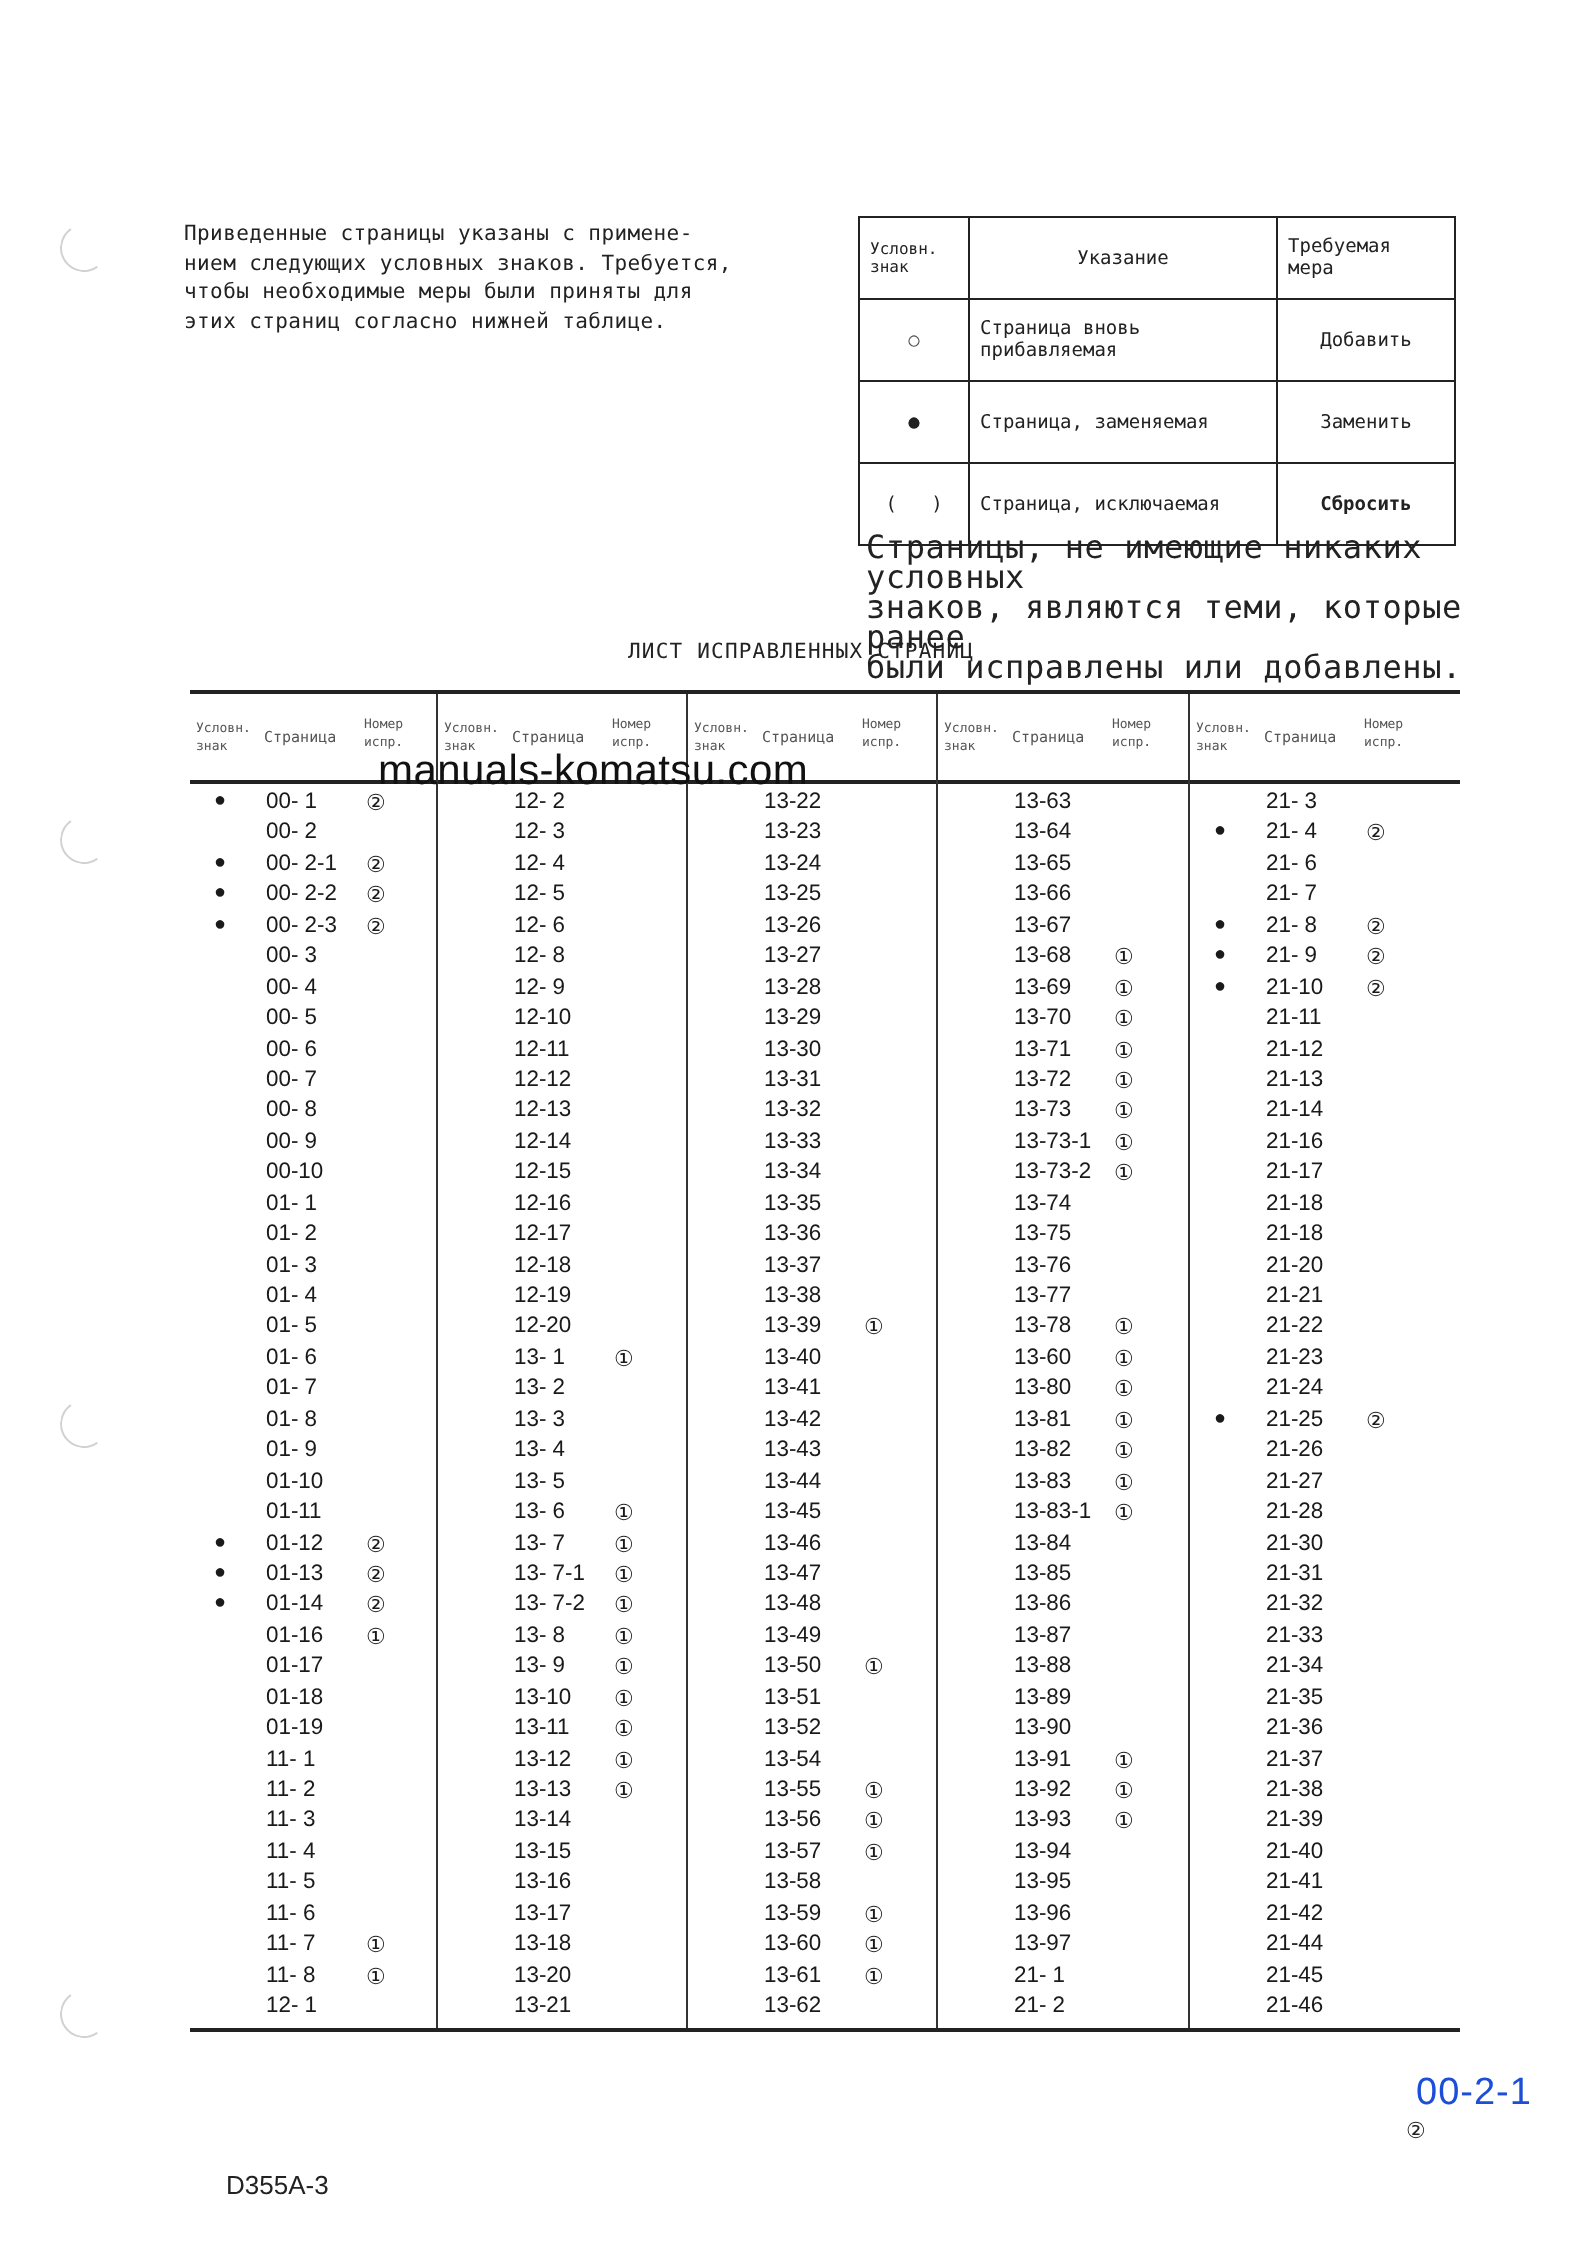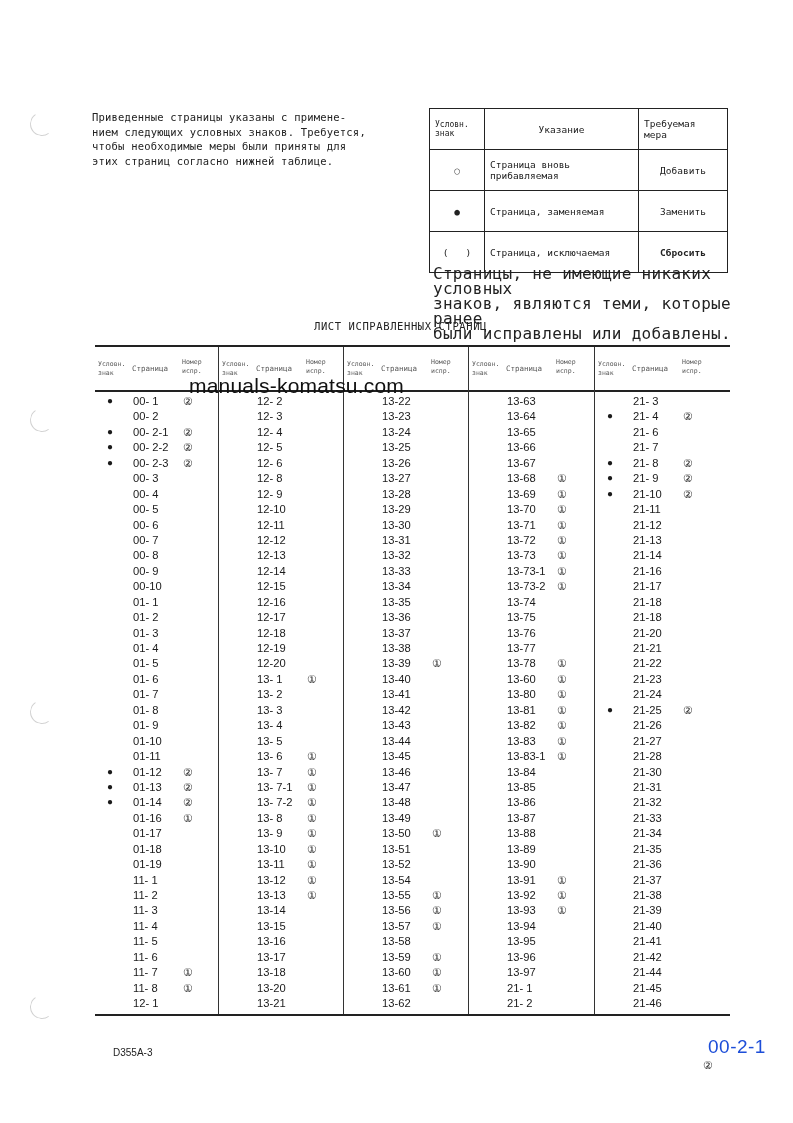--- a/index.html
+++ b/index.html
@@ -32,21 +32,21 @@
   .col-h .a { position: absolute; left: 3px; top: 5px; width: 30px; line-height: 9px; }
   .col-h .b { position: absolute; left: 37px; top: 9px; font-size: 7.5px; }
   .col-h .c { position: absolute; left: 87px; top: 3px; width: 32px; line-height: 9px; }
   .rows { position: absolute; top: 48px; left: 0; right: 0; }
   .row { height: 15.45px; position: relative; font-size: 11.2px; }
   .row .m { position: absolute; left: 10px; top: 0; width: 10px; text-align: center; font-size: 10px; }
   .row .p { position: absolute; left: 38px; top: 0; }
   .row .n { position: absolute; left: 88px; top: 0; font-size: 11px; }
   .watermark { position: absolute; left: 189px; top: 374px; font-family: "Liberation Sans", sans-serif;
                font-size: 21px; color: #111; letter-spacing: 0.2px; }
-  .footer-model { position: absolute; left: 113px; top: 1047px; font-size: 10px; color: #222; }
+  .footer-model { position: absolute; left: 113px; top: 1085px; font-size: 13px; color: #222; }
   .footer-page { position: absolute; left: 708px; top: 1036px; font-size: 19px; color: #1d4ed8; letter-spacing: 0.5px; }
   .footer-rev { position: absolute; left: 703px; top: 1059px; font-size: 11px; color: #222; }
 </style>
 </head>
 <body>
 
 <div class="hole" style="left:30px;top:112px;"></div>
 <div class="hole" style="left:30px;top:408px;"></div>
 <div class="hole" style="left:30px;top:700px;"></div>
 <div class="hole" style="left:30px;top:995px;"></div>

